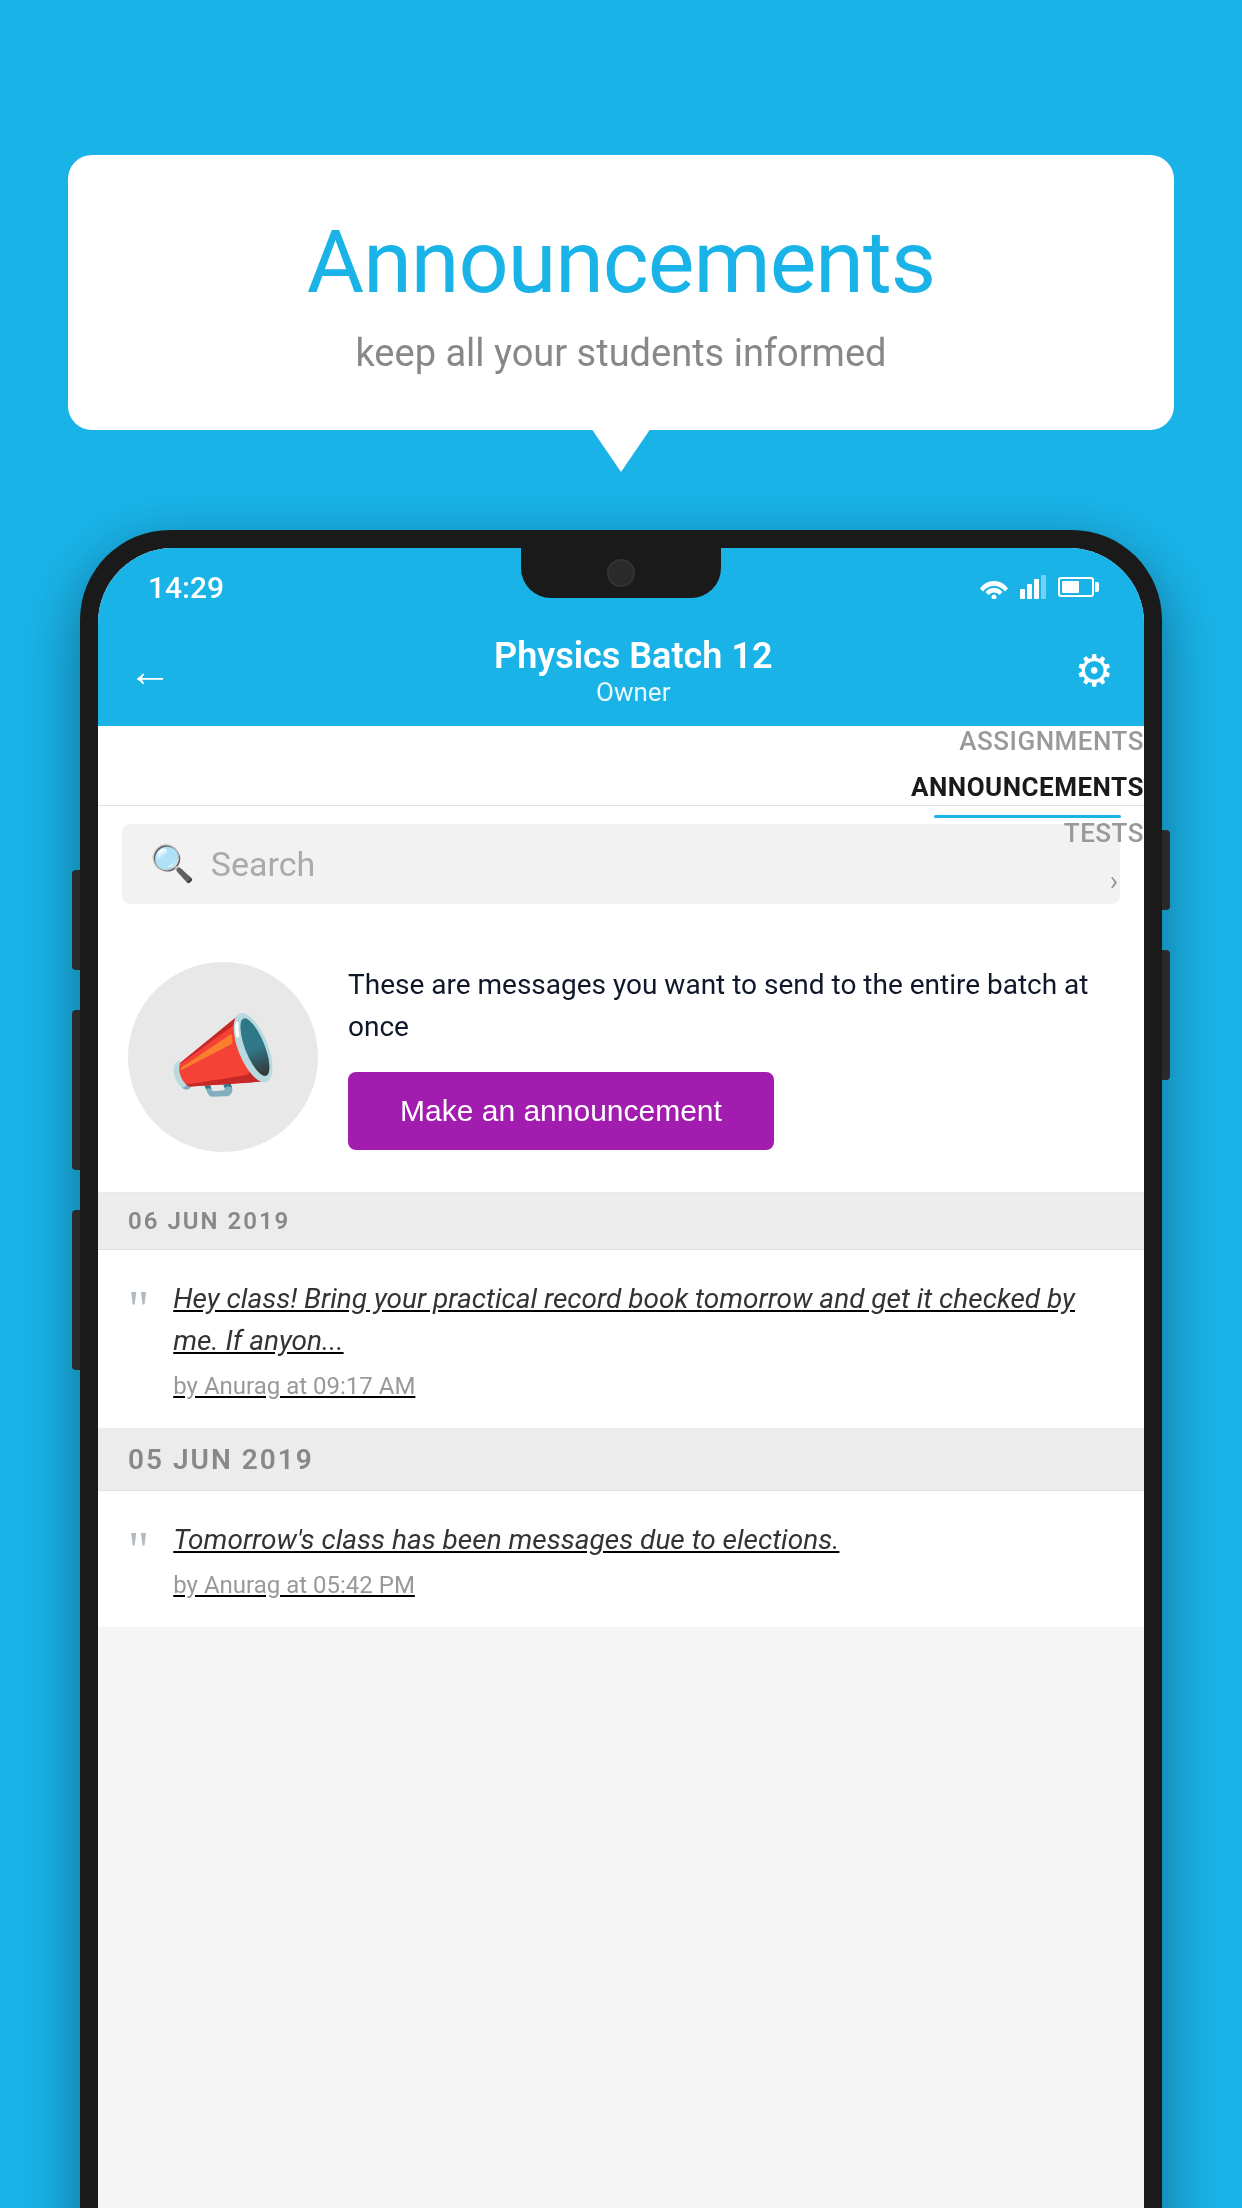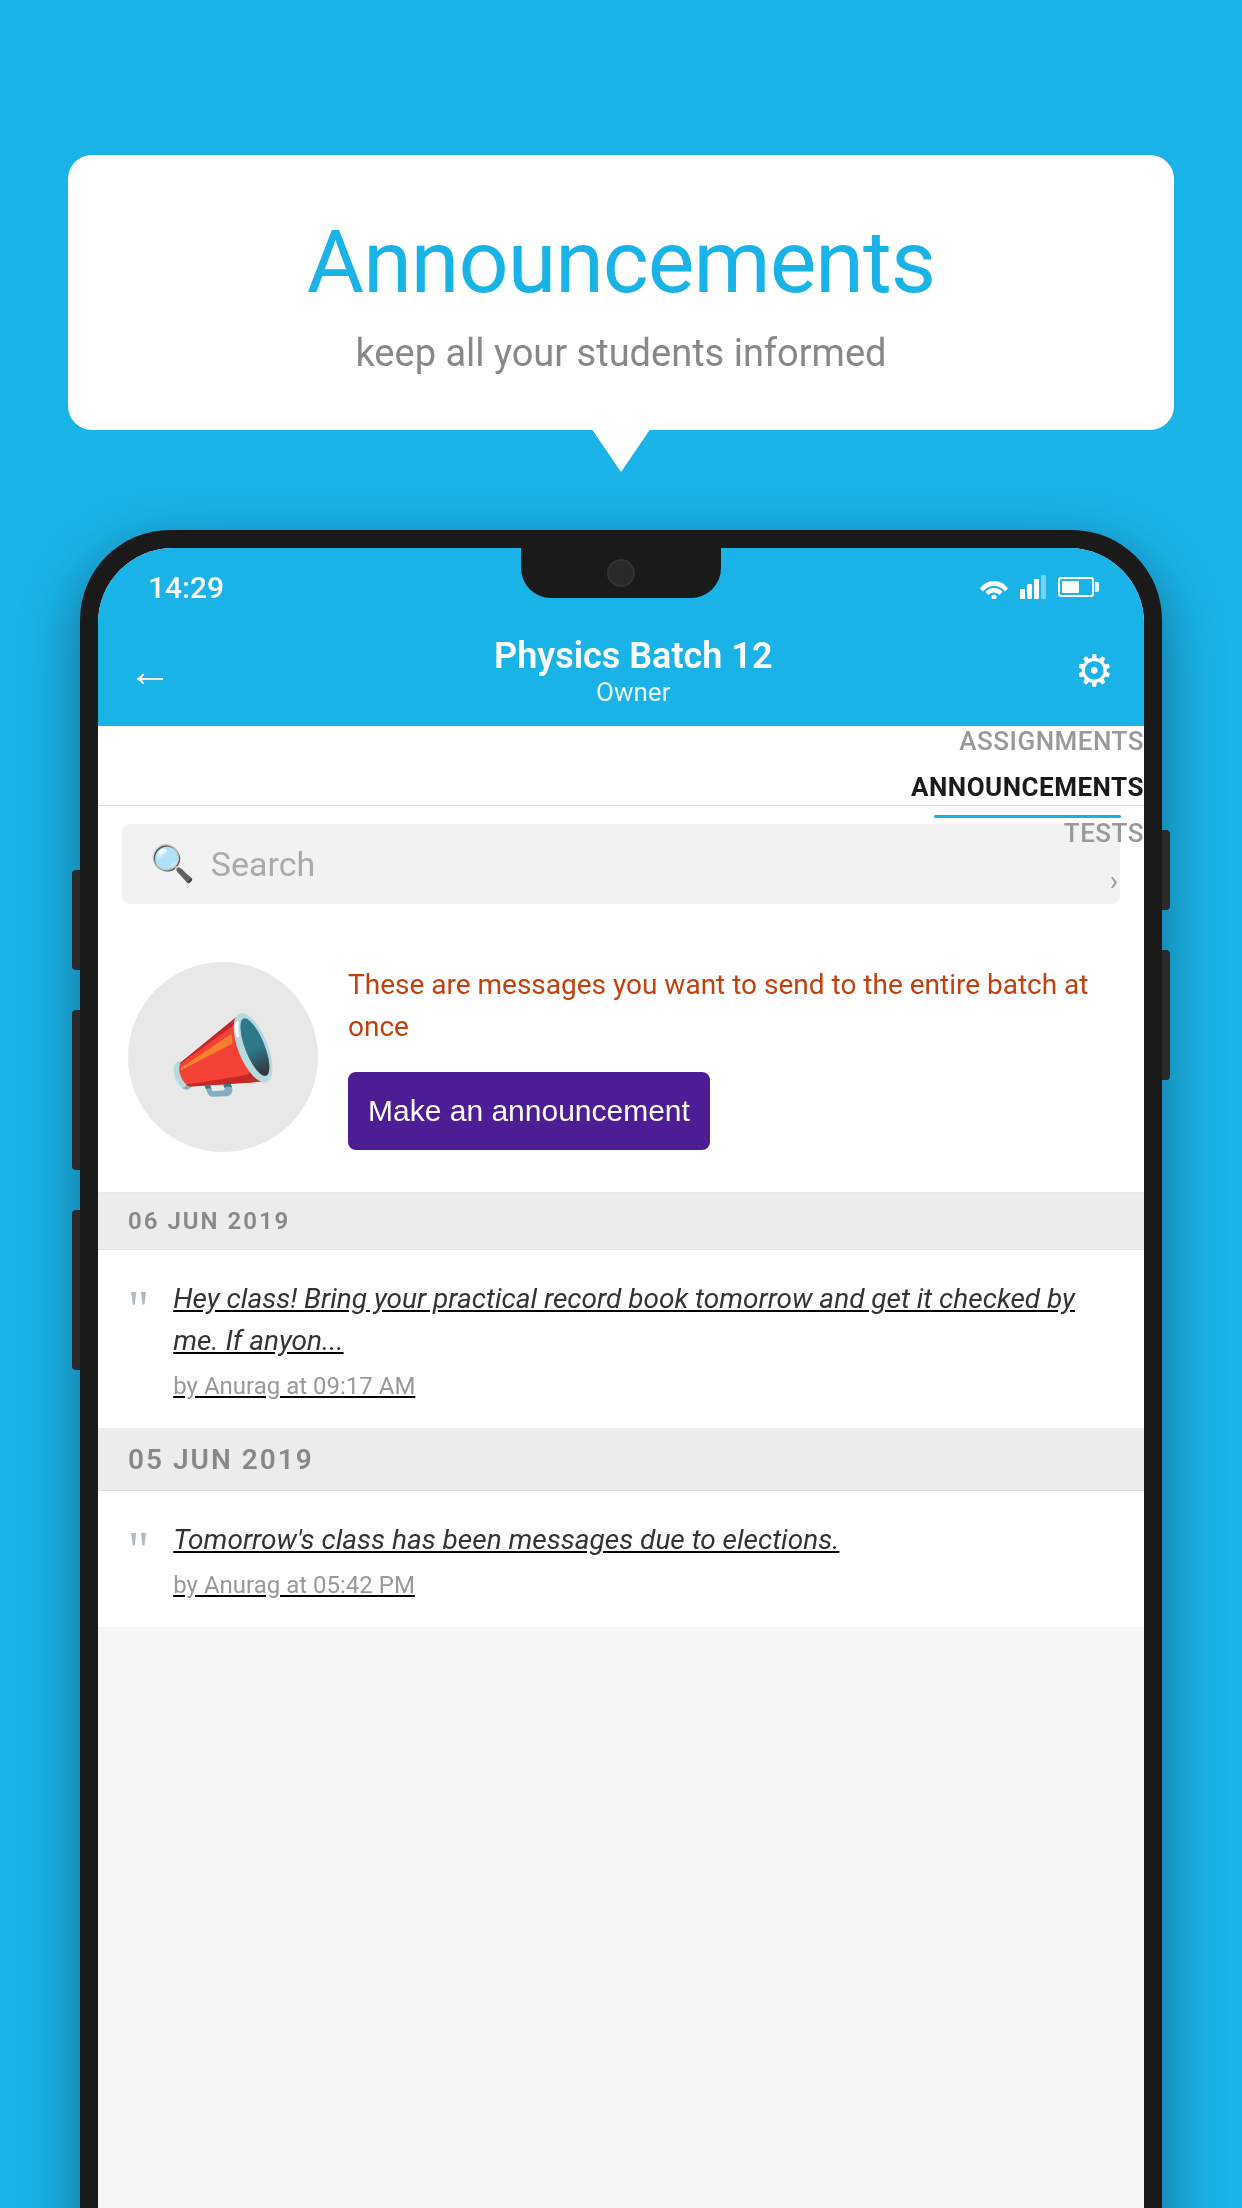--- a/index.html
+++ b/index.html
@@ -299,32 +299,32 @@
     .megaphone-icon {
       font-size: 90px;
       color: #6a7a8a;
     }
 
     .promo-right {
       flex: 1;
     }
 
     .promo-text {
-      color: #c2410c;
+      color: #0f172a;
       font-size: 28px;
       line-height: 1.5;
       margin-bottom: 24px;
     }
 
     .announce-btn {
-      background: #4c1d95;
+      background: #a21caf;
       color: white;
       border: none;
       border-radius: 8px;
-      padding: 22px 20px;
+      padding: 22px 52px;
       font-size: 30px;
       font-weight: 500;
       cursor: pointer;
       white-space: nowrap;
     }
 
     
     .date-separator {
       background: #ececec;
       padding: 14px 30px;

